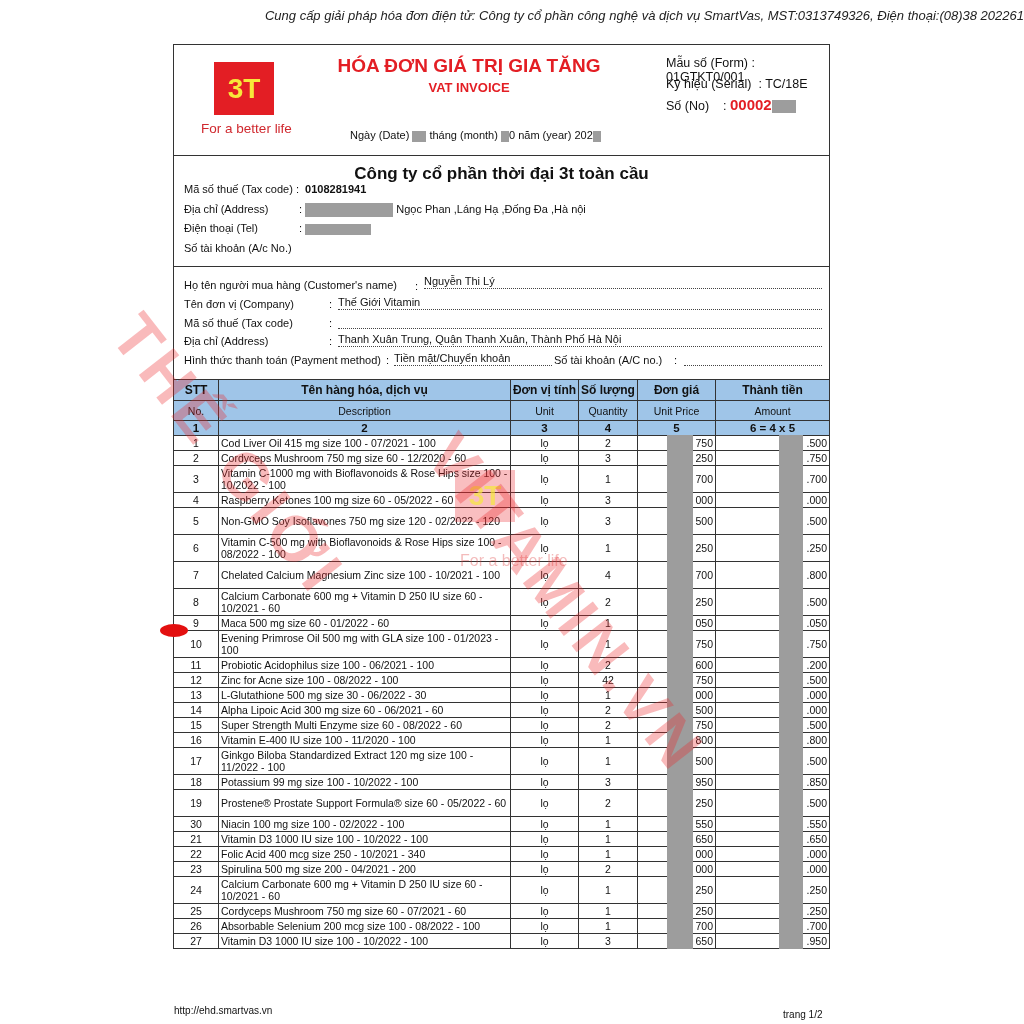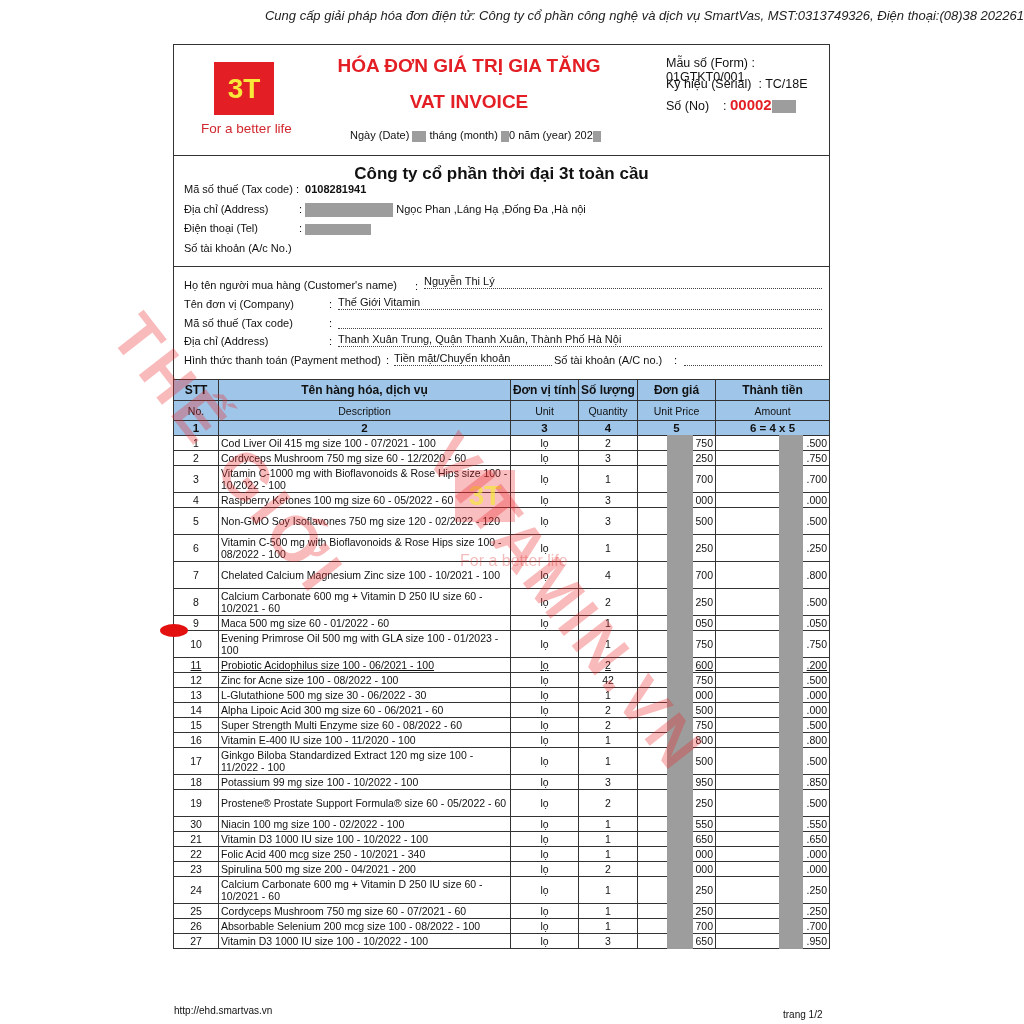--- a/index.html
+++ b/index.html
@@ -3,21 +3,21 @@
 <meta charset="utf-8">
 <style>
   html,body{margin:0;padding:0;background:#fff;}
   body{width:1024px;height:1024px;position:relative;overflow:hidden;font-family:"Liberation Sans",sans-serif;color:#111;}
   .provider{position:absolute;left:0;top:8px;width:1024px;text-align:right;font-style:italic;font-size:13px;line-height:16px;color:#222;}
   .frame{position:absolute;left:173px;top:44px;width:655px;border:1px solid #333;}
   .hdr{position:relative;height:110px;border-bottom:1px solid #333;}
   .logo-box{position:absolute;left:40px;top:17px;width:60px;height:53px;background:#e31e24;color:#f7e83a;font-weight:bold;font-size:28px;text-align:center;line-height:53px;}
   .logo-tag{position:absolute;left:20px;top:76px;width:105px;text-align:center;color:#d0282e;font-size:13.5px;}
   .title1{position:absolute;left:130px;top:10px;width:330px;text-align:center;color:#e31e24;font-weight:bold;font-size:19px;}
-  .title2{position:absolute;left:130px;top:35px;width:330px;text-align:center;color:#e31e24;font-weight:bold;font-size:19px;margin-top:11px;}
+  .title2{position:absolute;left:130px;top:35px;width:330px;text-align:center;color:#e31e24;font-weight:bold;font-size:13px;}
   .date{position:absolute;left:176px;top:84px;font-size:11px;}
   .red{display:inline-block;background:#9d9d9d;height:11px;vertical-align:middle;}
   .meta{position:absolute;left:492px;font-size:12.5px;}
   .no-val{color:#e31e24;font-weight:bold;font-size:15px;}
   .seller{position:relative;height:110px;border-bottom:1px solid #333;}
   .co-name{position:absolute;left:0;top:8px;width:655px;text-align:center;font-weight:bold;font-size:17px;}
   .row{position:absolute;left:10px;font-size:11px;white-space:nowrap;}
   .row .lbl{display:inline-block;}
   .buyer{position:relative;height:112px;}
   .dot{border-bottom:1px dotted #444;position:absolute;height:13px;font-size:11px;}
@@ -239,21 +239,21 @@
         <td class="price"><span class="mask" style="left: 63px; width: 24px;"></span><span style="position: relative;">.050</span></td>
       </tr>
       <tr style="height: 27px;">
         <td class="c">10</td>
         <td class="desc">Evening Primrose Oil 500 mg with GLA size 100 - 01/2023 - 100</td>
         <td class="c">lọ</td>
         <td class="c">1</td>
         <td class="price"><span class="mask" style="left: 29px; width: 26px;"></span><span style="position: relative;">750</span></td>
         <td class="price"><span class="mask" style="left: 63px; width: 24px;"></span><span style="position: relative;">.750</span></td>
       </tr>
-      <tr style="height: 15px; text-decoration: underline;">
+      <tr style="height: 15px;">
         <td class="c">11</td>
         <td class="desc">Probiotic Acidophilus size 100 - 06/2021 - 100</td>
         <td class="c">lọ</td>
         <td class="c">2</td>
         <td class="price"><span class="mask" style="left: 29px; width: 26px;"></span><span style="position: relative;">600</span></td>
         <td class="price"><span class="mask" style="left: 63px; width: 24px;"></span><span style="position: relative;">.200</span></td>
       </tr>
       <tr style="height: 15px;">
         <td class="c">12</td>
         <td class="desc">Zinc for Acne size 100 - 08/2022 - 100</td>

